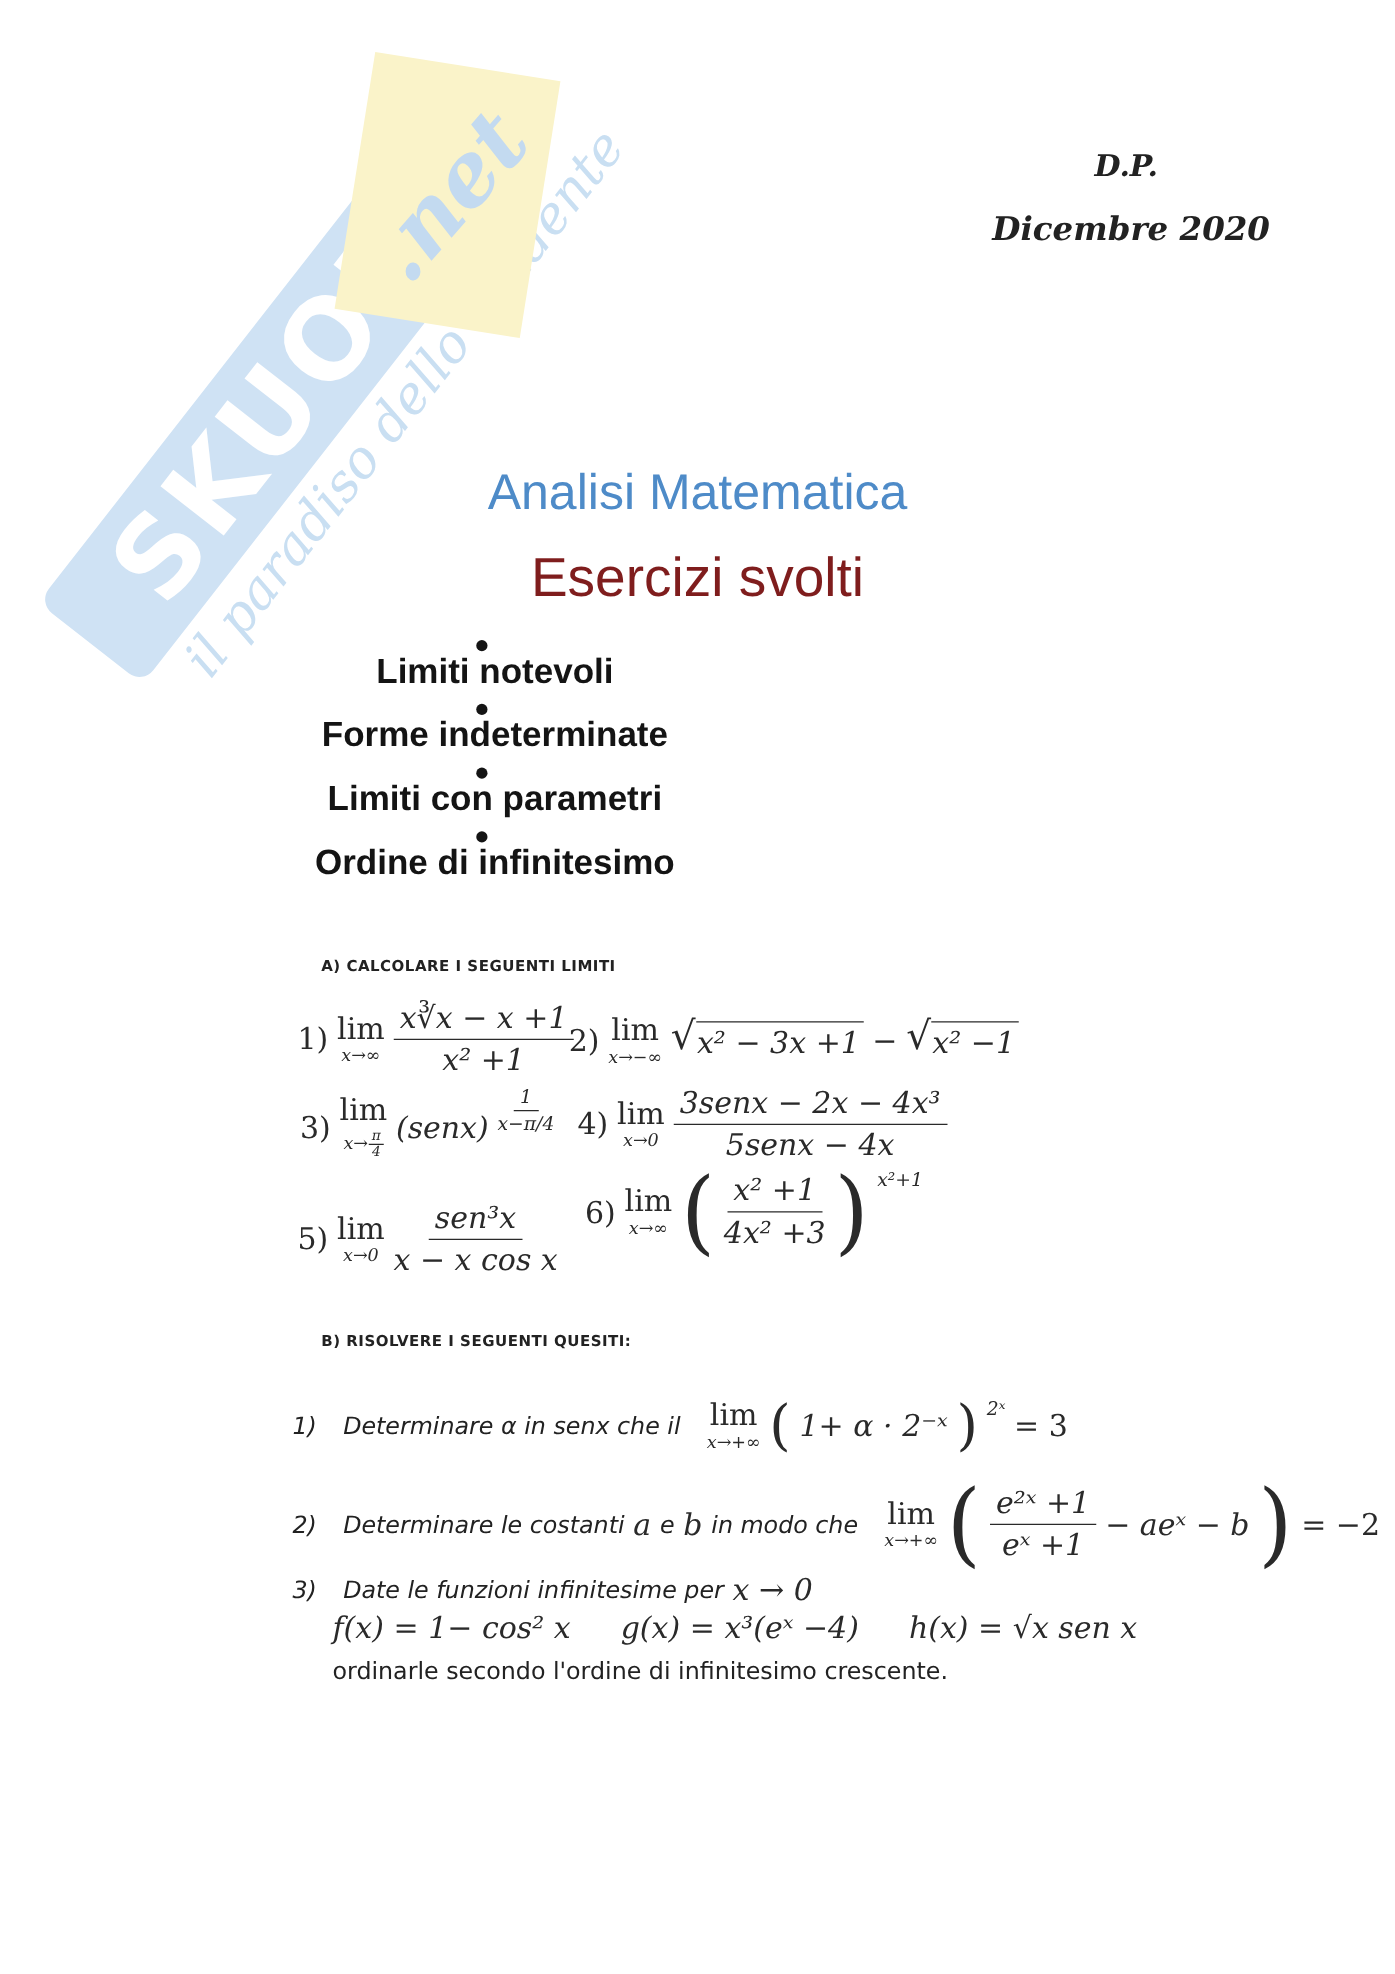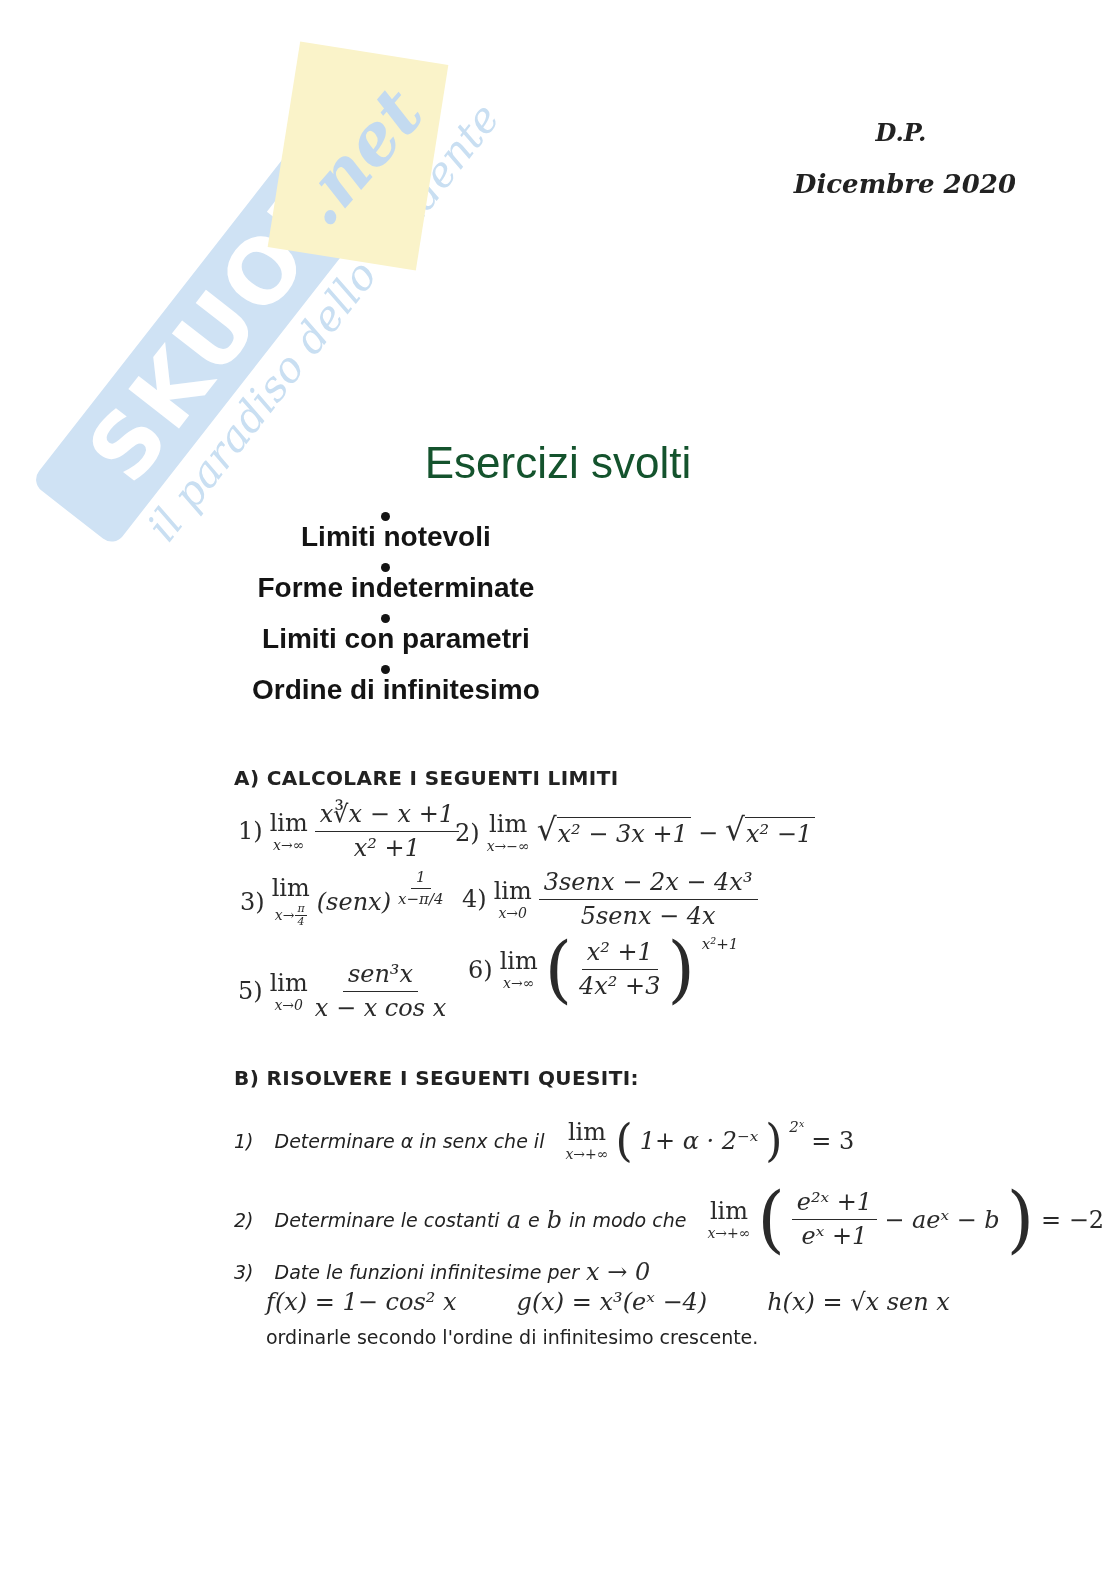--- a/index.html
+++ b/index.html
@@ -19,30 +19,30 @@
   .wm-tagline{left:55px;top:302px;width:530px;transform:rotate(-52deg);color:#c9dff2;
               font-size:42px;font-style:italic;font-family:"DejaVu Serif",serif;
               white-space:nowrap;text-align:center;z-index:0;}
 
   
   .hdr{right:100px;top:118px;text-align:center;font-family:"DejaVu Serif",serif;
        font-style:italic;font-weight:bold;color:#222;z-index:2;}
   .hdr .initials{font-size:24px;margin-right:8px;}
   .hdr .date{font-size:26px;margin-top:22px;}
   .title-main{left:0;top:372px;width:100%;text-align:center;font-size:40px;color:#4e8bc8;z-index:2;}
-  .title-sub{left:0;top:438px;width:100%;text-align:center;font-size:44px;color:#14532d;z-index:2;}
+  .title-sub{left:0;top:438px;width:100%;text-align:center;font-size:44px;color:#7f1d1d;z-index:2;}
 
   
   .bullets{left:252px;top:512px;z-index:2;}
   .b-item{display:flex;align-items:center;height:51px;font-size:28px;font-weight:600;color:#141414;flex-direction:column;}
   .b-dot{width:9px;height:9px;border-radius:50%;background:#141414;margin-right:20px;flex:0 0 auto;}
 
   
-  .sec-h{font-family:"DejaVu Sans",sans-serif;font-weight:bold;font-size:20px;color:#222;
-         letter-spacing:0.4px;z-index:2;}
+  .sec-h{font-family:"DejaVu Sans",sans-serif;font-weight:bold;font-size:12px;color:#222;
+         letter-spacing:0.4px;z-index:2;margin-left:23px;}
   .btext{font-family:"DejaVu Sans",sans-serif;font-size:19px;color:#222;z-index:2;}
 
   
   .mrow{display:flex;align-items:center;gap:7px;font-family:"DejaVu Serif",serif;
         font-style:italic;font-size:24px;color:#2a2a2a;z-index:2;}
   .up{font-style:normal;}
   .lbl{font-size:24px;}
   .lim{display:inline-flex;flex-direction:column;align-items:center;line-height:1;}
   .lim .word{font-style:normal;font-size:24px;}
   .lim .sub{font-size:14px;margin-top:3px;white-space:nowrap;display:inline-flex;align-items:center;gap:1px;}
@@ -73,20 +73,21 @@
   <div class="abs wm-tag">
     <span class="wm-net">.net</span>
   </div>
   <div class="abs wm-tagline">il paradiso dello studente</div>
 
   <div class="abs hdr">
     <div class="initials">D.P.</div>
     <div class="date">Dicembre 2020</div>
   </div>
 
+  <div class="abs title-main">Analisi Matematica</div>
   <div class="abs title-sub">Esercizi svolti</div>
 
   <div class="abs bullets">
     <div class="b-item">
       <span class="b-dot"></span>
       <span>Limiti notevoli</span>
     </div>
     <div class="b-item">
       <span class="b-dot"></span>
       <span>Forme indeterminate</span>
@@ -227,20 +228,20 @@
     <span>− aeˣ − b</span>
     <span class="bp bp2">)</span>
     <span class="up">= −2</span>
   </div>
 
   <div class="abs mrow" style="left:234px;top:1258px;">
     <span class="btext">3)</span>
     <span class="btext gap-lg">Date le funzioni infinitesime per</span>
     <span>x → 0</span>
   </div>
-  <div class="abs mrow" style="left:266px;top:1288px;gap:60px;">
+  <div class="abs mrow" style="left:266px;top:1288px;gap:40px;">
     <span>f(x) = 1− cos² x</span>
     <span>g(x) = x³(eˣ −4)</span>
     <span>h(x) = √x sen x</span>
   </div>
   <div class="abs btext" style="left:266px;top:1326px;">ordinarle secondo l'ordine di infinitesimo crescente.</div>
 
 </div>
 
 </body></html>

